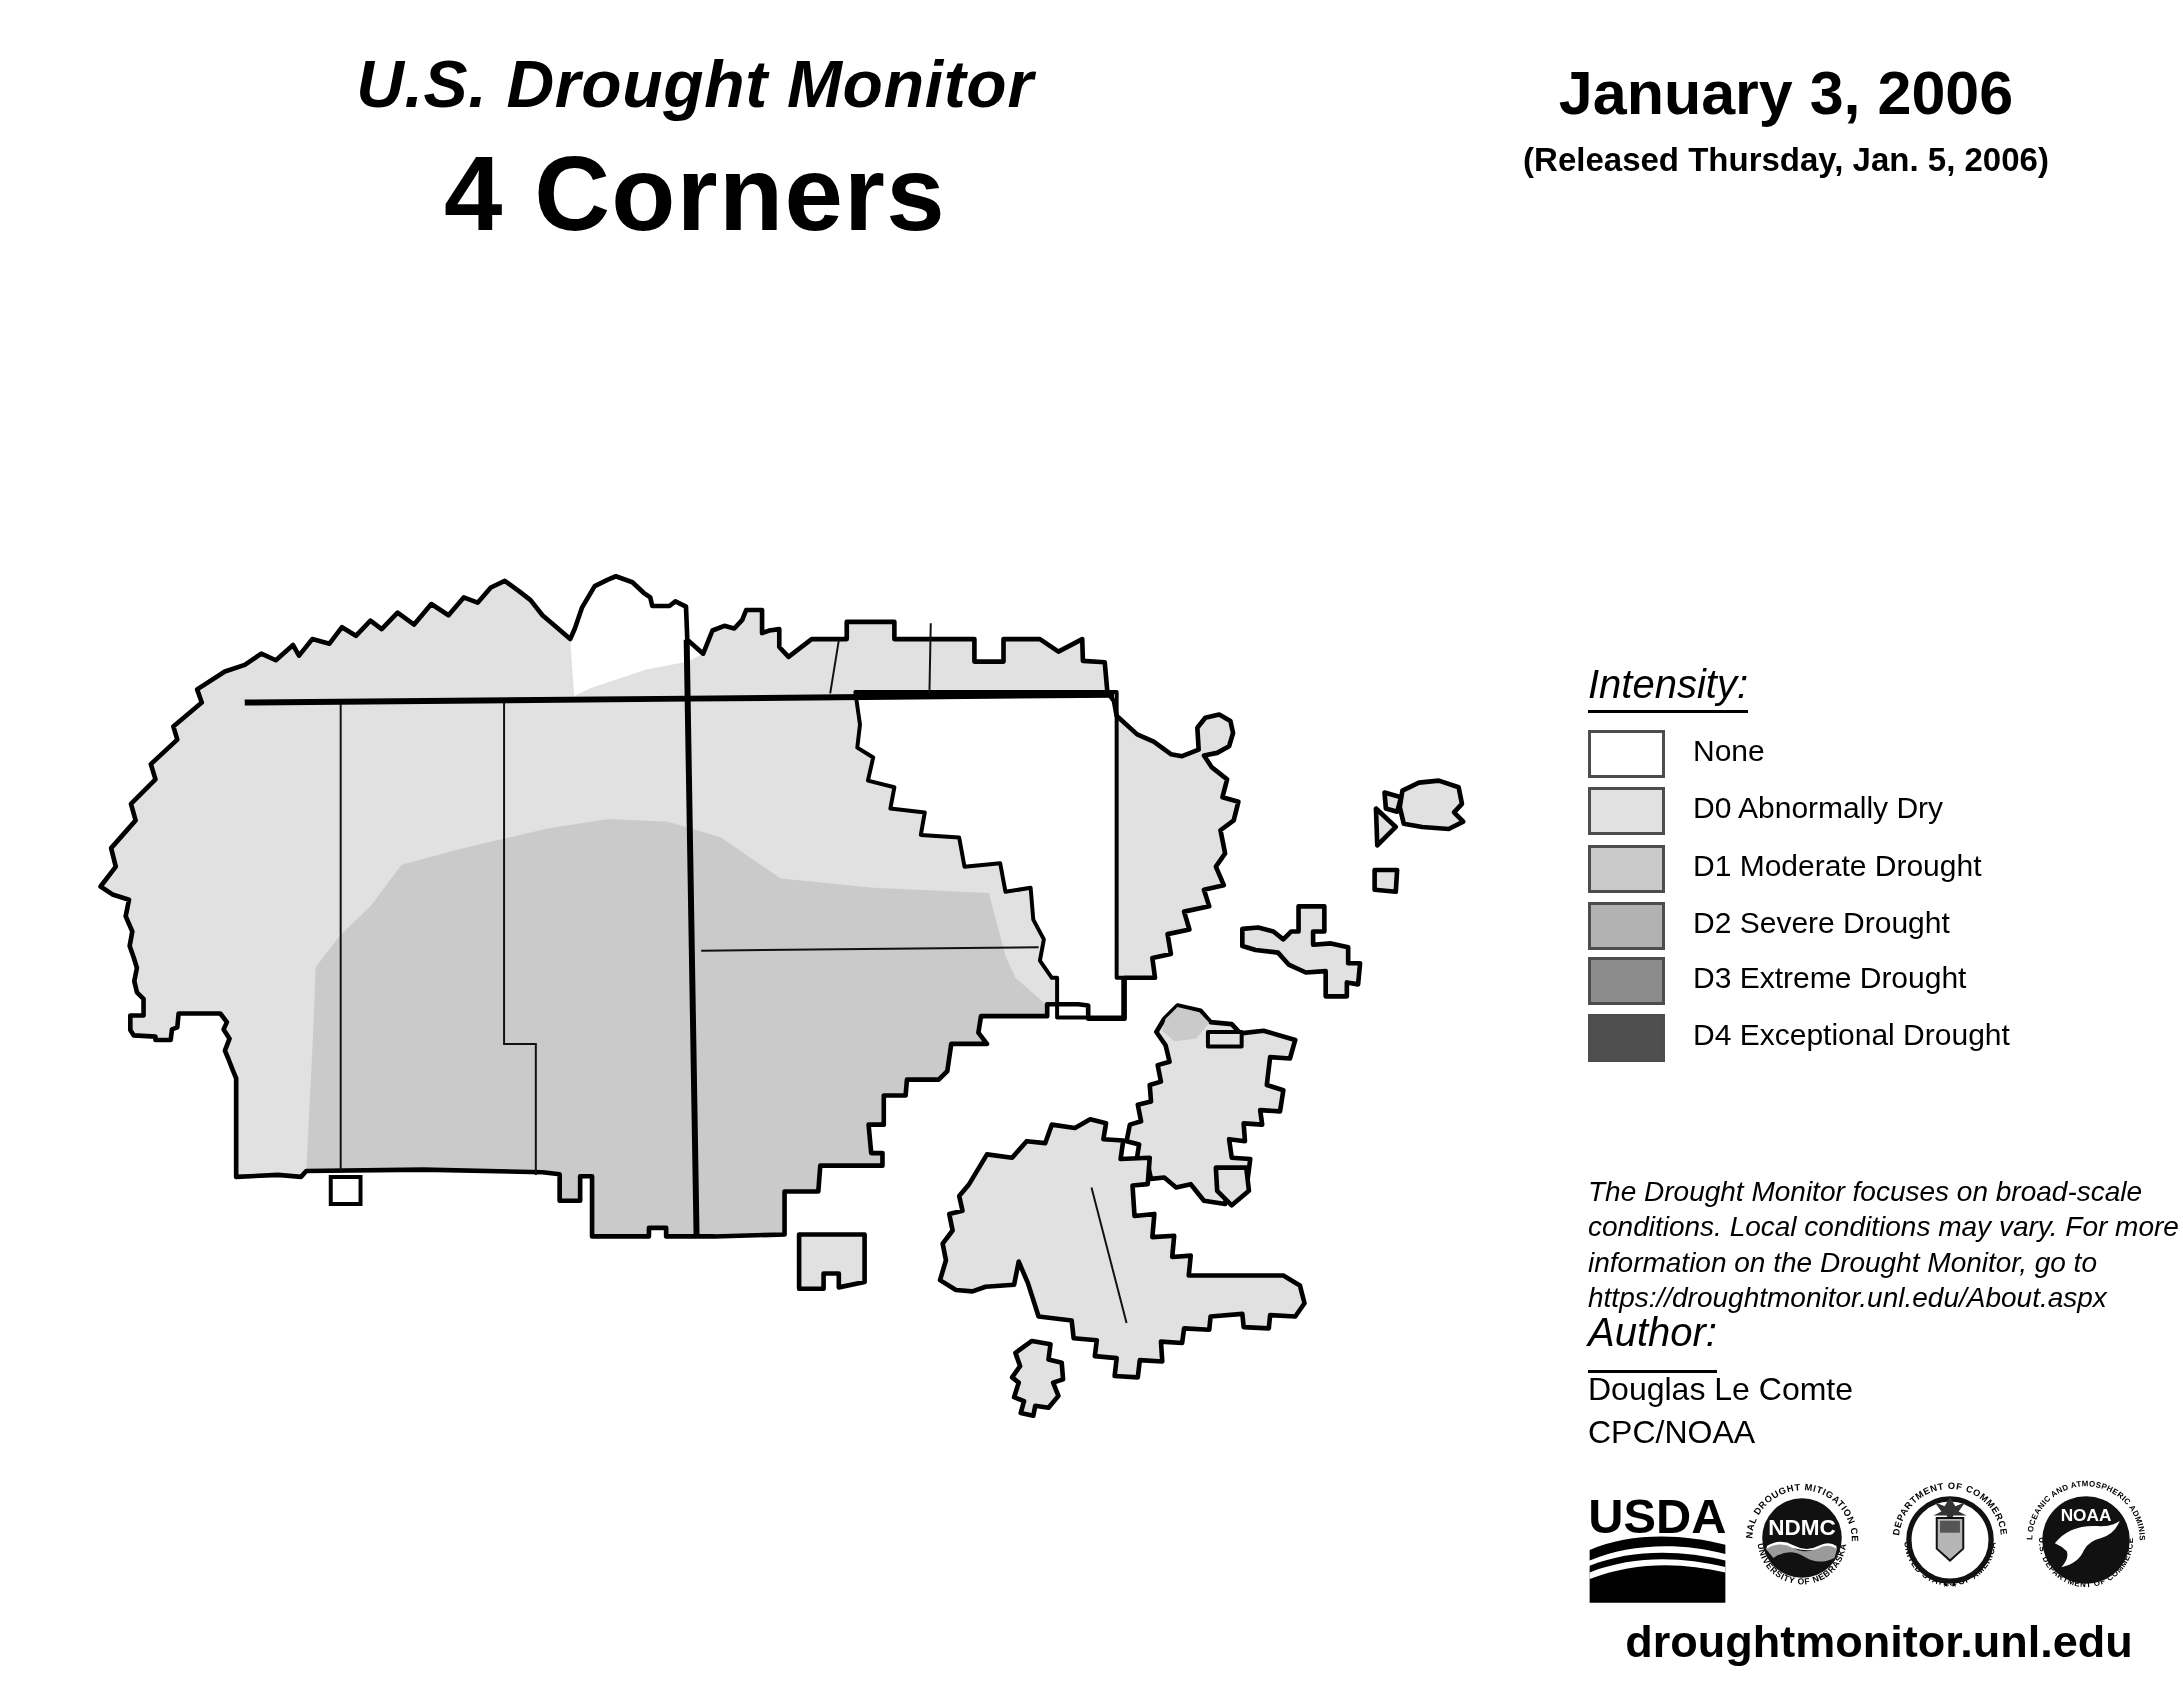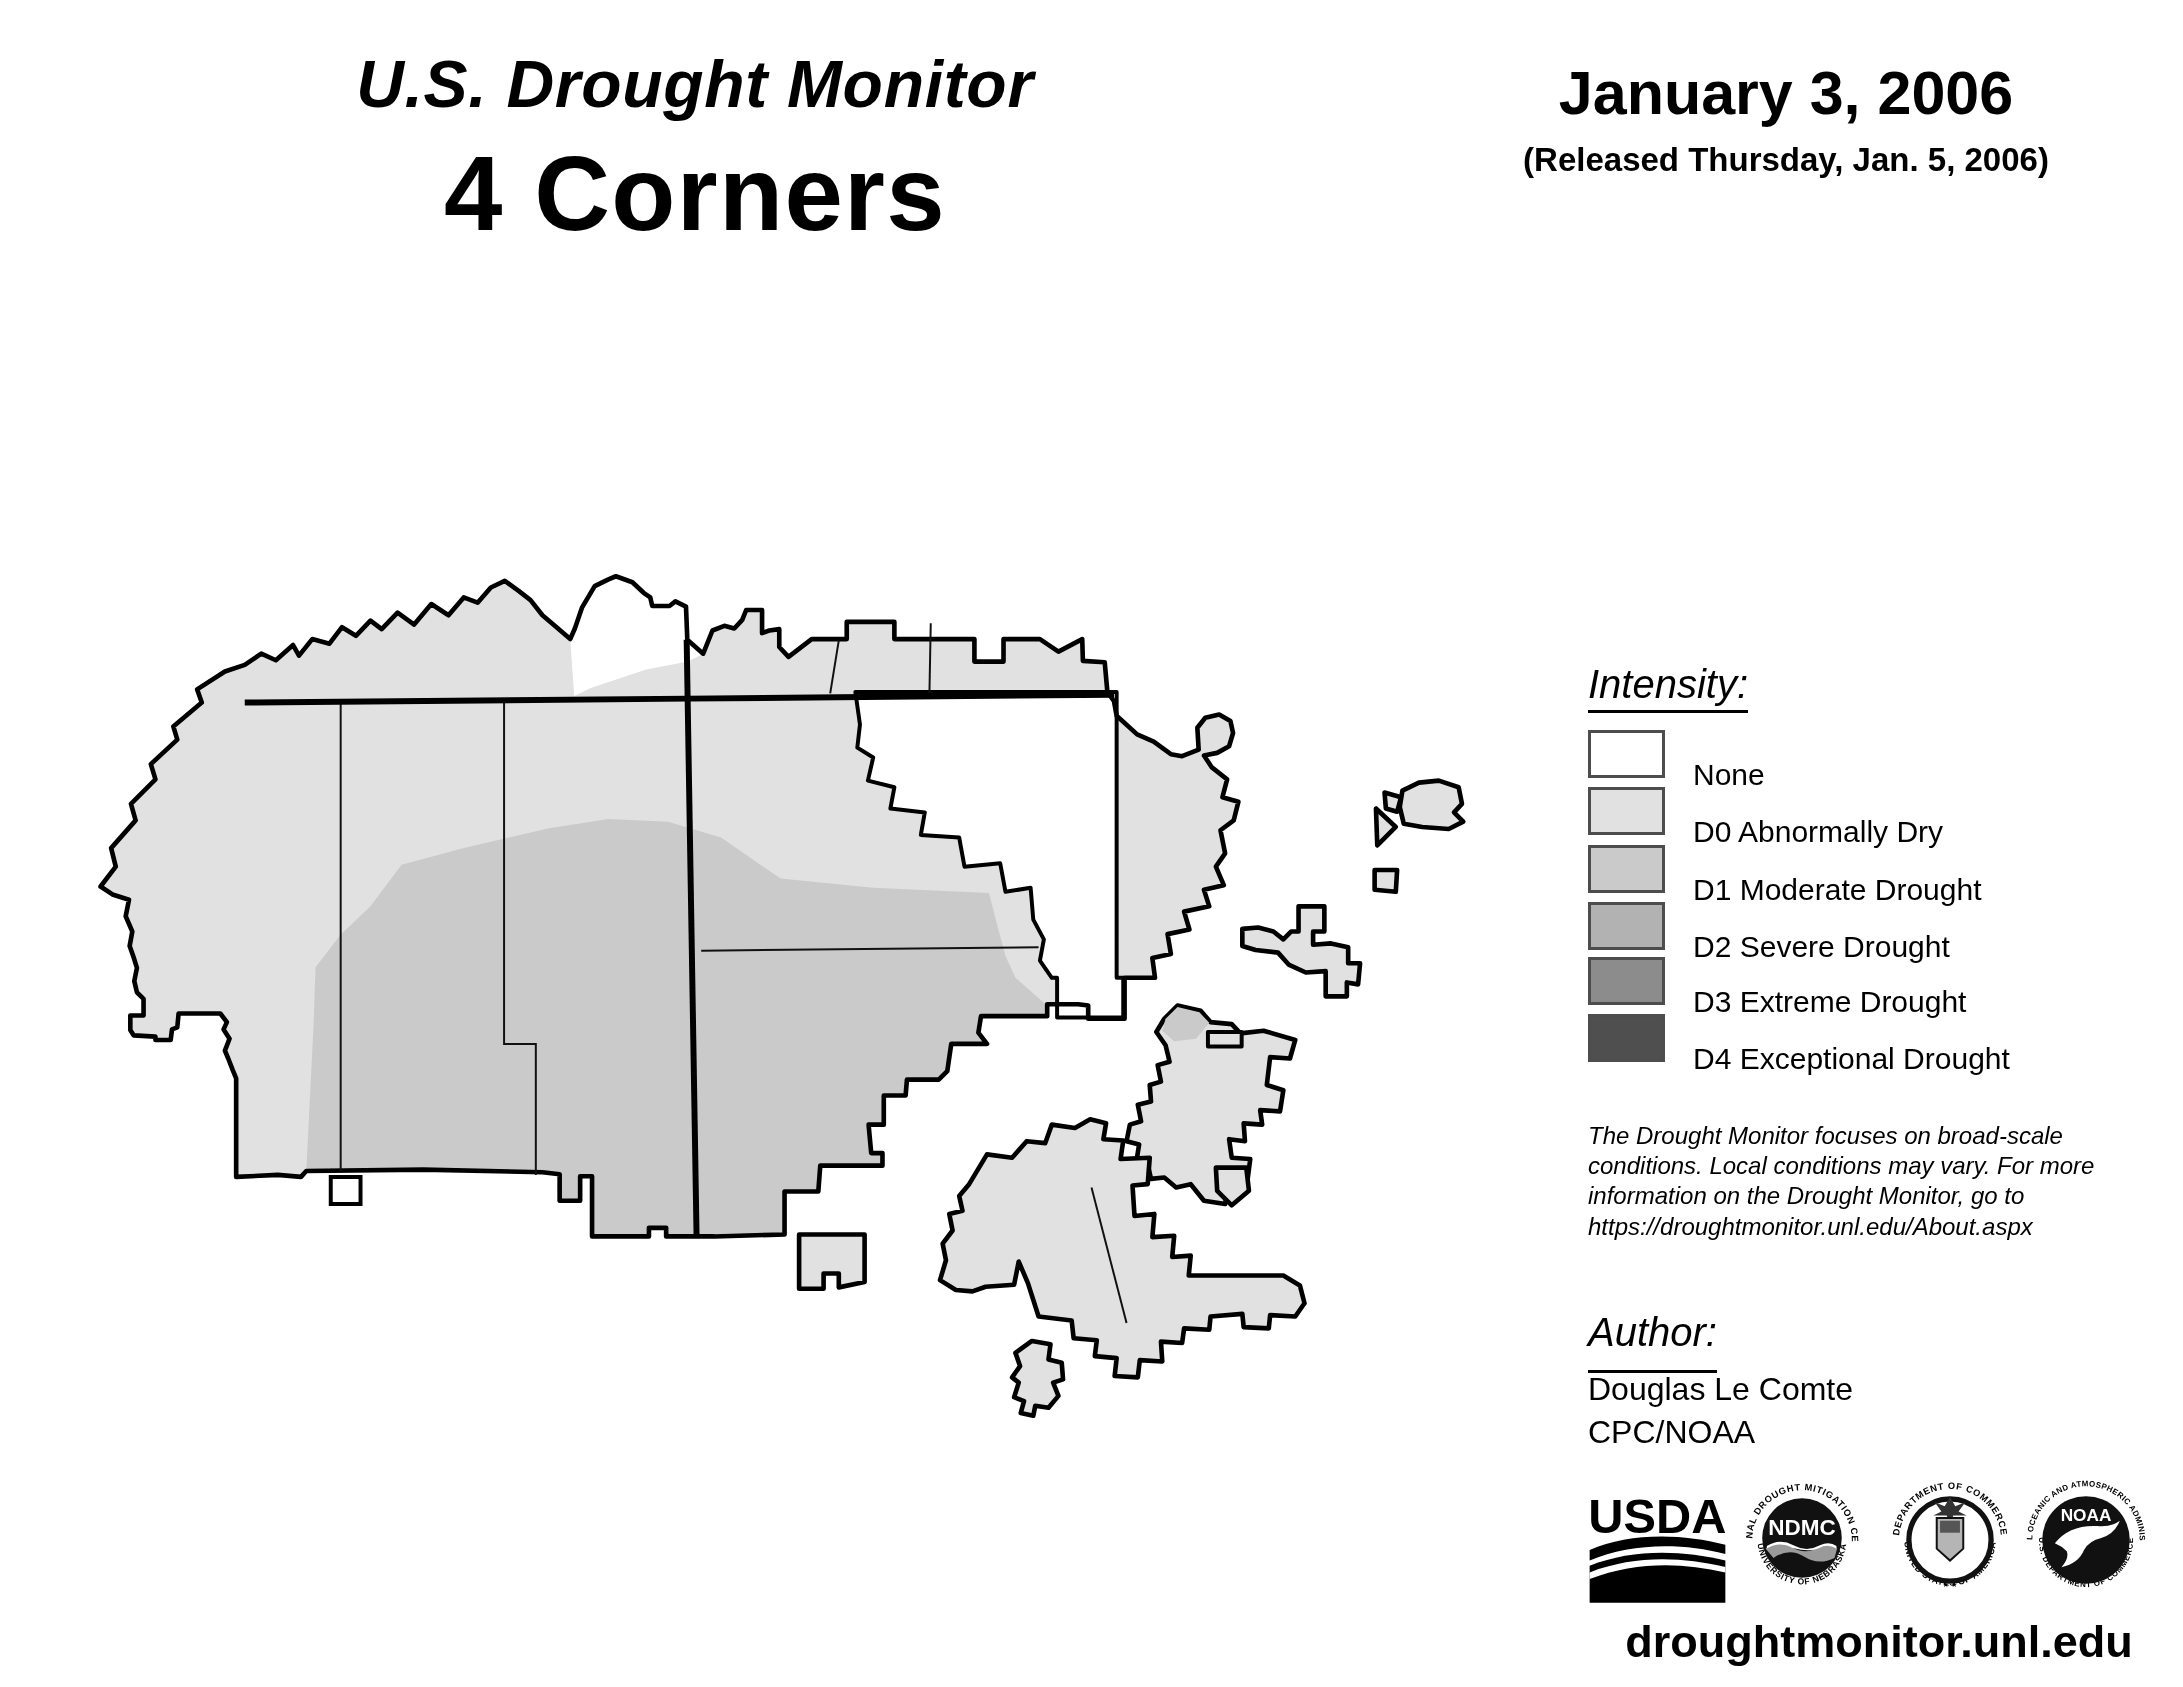--- a/index.html
+++ b/index.html
@@ -15,23 +15,23 @@
   .title-line2{font-size:105px;font-weight:bold;margin-top:12px;letter-spacing:1.3px;}
   .date-block{left:1495px;top:58px;width:582px;text-align:center;}
   .date-main{font-size:61px;font-weight:bold;}
   .date-released{font-size:33px;font-weight:bold;margin-top:13px;}
   .date-valid{font-size:33px;font-weight:bold;margin-top:14.6px;}
   
   .legend-heading{left:1588px;top:662px;font-size:40px;font-style:italic;}
   .legend-heading span{border-bottom:3.3px solid #000;padding-bottom:4px;}
   .legend-row{left:1588px;height:42px;}
   .swatch{position:absolute;left:0;top:0;width:71px;height:42px;border:3.3px solid #4d4d4d;}
-  .legend-label{position:absolute;left:105px;top:50%;transform:translateY(-50%);font-size:30px;white-space:nowrap;margin-top:24px;}
-  
-  .disclaimer{left:1588px;top:1121px;width:595px;font-size:24px;font-style:italic;line-height:1.26;white-space:pre-line;}
+  .legend-label{position:absolute;left:105px;top:50%;transform:translateY(-50%);font-size:30px;white-space:nowrap;}
+  
+  .disclaimer{left:1588px;top:1174px;width:595px;font-size:28px;font-style:italic;line-height:1.26;white-space:pre-line;}
   .author-heading{left:1588px;top:1310px;font-size:40px;font-style:italic;}
   .author-heading span{border-bottom:3.3px solid #000;padding-bottom:16px;}
   .author-name{left:1588px;top:1371px;font-size:32px;}
   .author-org{left:1588px;top:1414px;font-size:32px;}
   .footer-url{left:1588px;top:1616px;width:582px;text-align:center;font-size:45px;font-weight:bold;}
   
   .logo{position:absolute;}
 </style>
 </head>
 <body>

